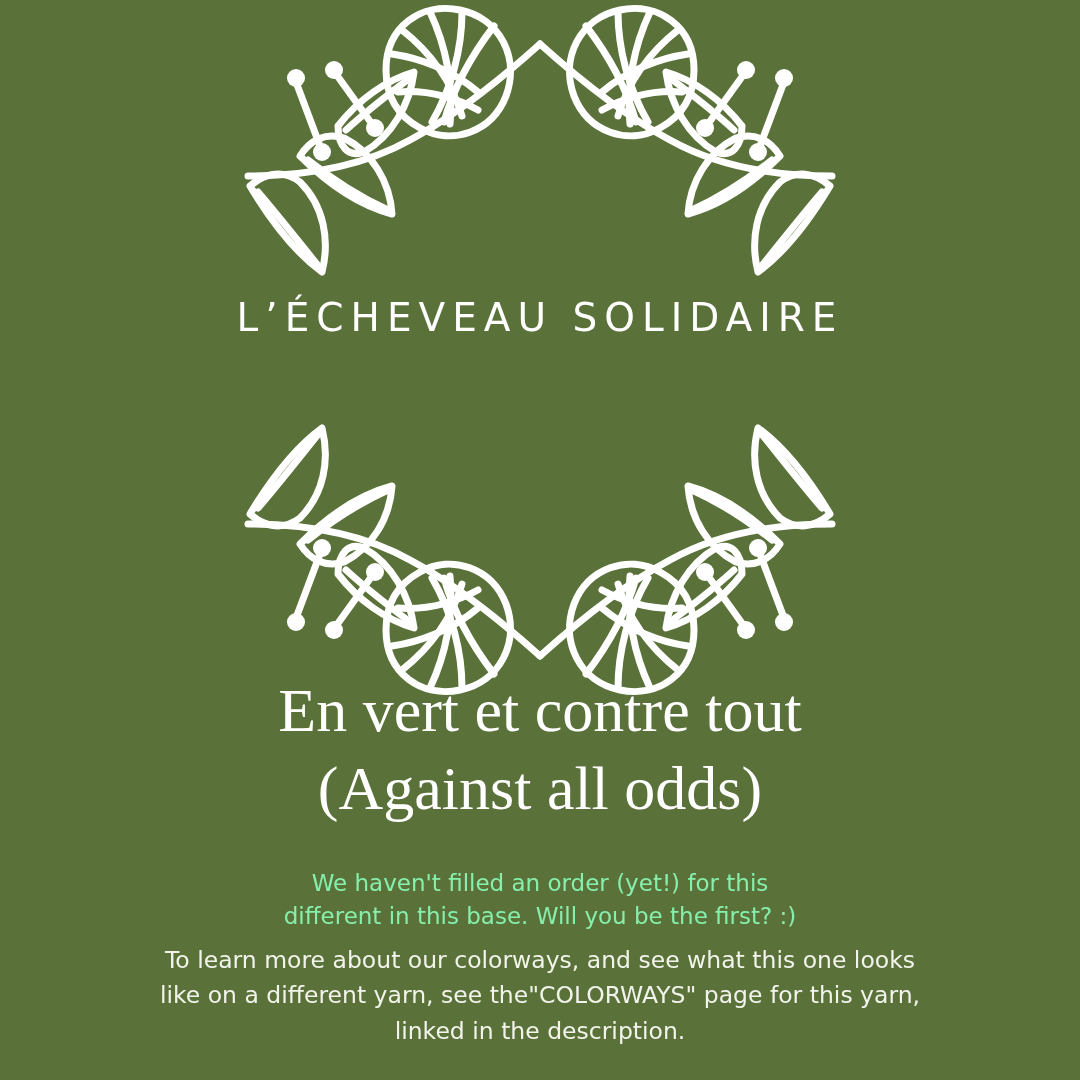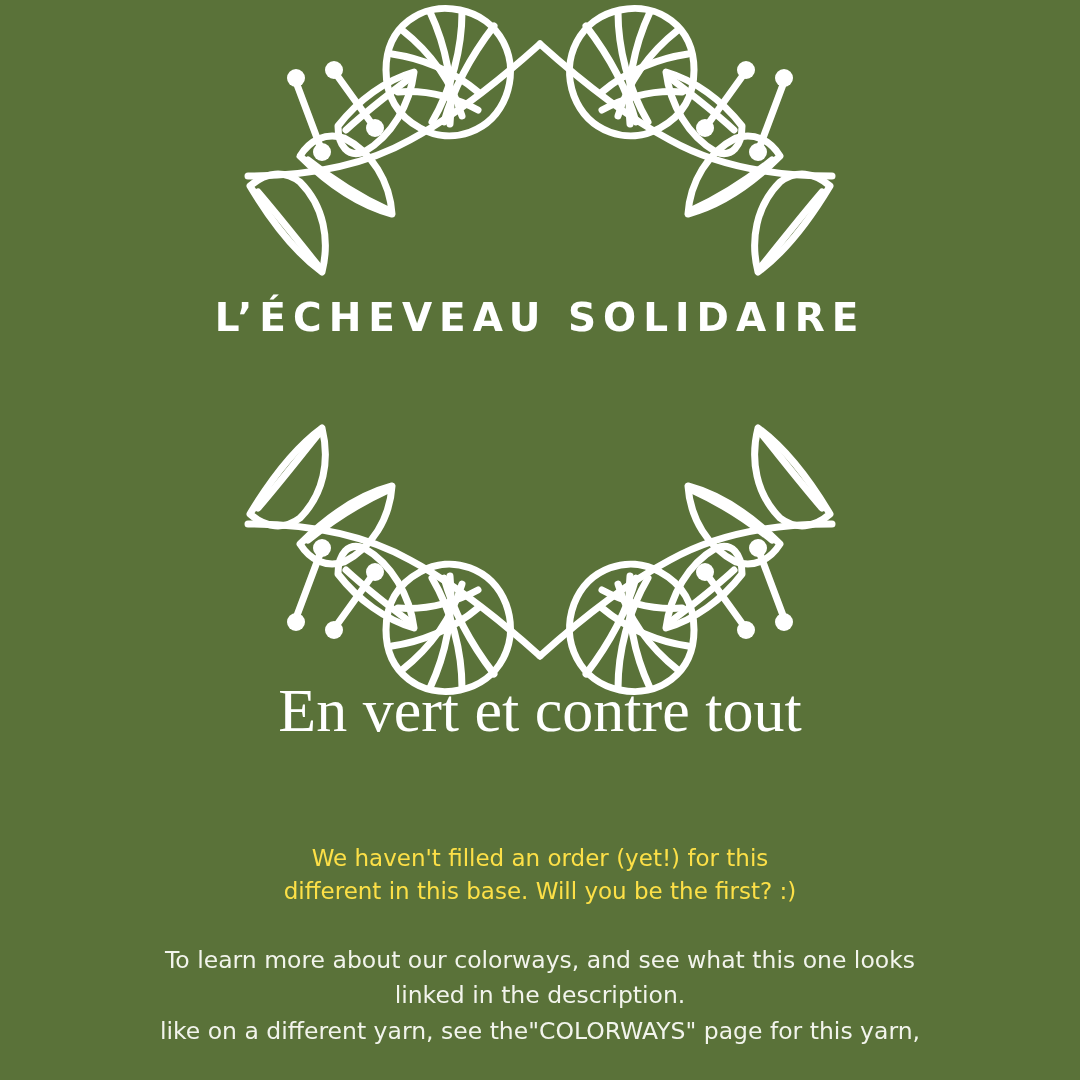--- a/index.html
+++ b/index.html
@@ -34,21 +34,21 @@
     display: block;
   }
   .brand {
     position: absolute;
     top: 295px;
     left: 0;
     width: 1080px;
     text-align: center;
     color: #ffffff;
     font-size: 39px;
-    font-weight: bold;
+    font-weight: normal;
     letter-spacing: 7px;
     font-family: "DejaVu Sans", sans-serif;
   }
   .headline {
     position: absolute;
     top: 672px;
     left: 0;
     width: 1080px;
     text-align: center;
     color: #ffffff;
@@ -57,25 +57,25 @@
     font-family: "DejaVu Sans", sans-serif;
     font-weight: normal;
   }
   .headline .line {
     display: block;
     white-space: nowrap;
     font-family: Liberation Serif, serif;
   }
   .sub {
     position: absolute;
-    top: 842px;
-    left: 0;
-    width: 1080px;
-    text-align: center;
-    color: #fde047;
+    top: 867px;
+    left: 0;
+    width: 1080px;
+    text-align: center;
+    color: #86efac;
     font-size: 23px;
     line-height: 1.45;
     font-family: "DejaVu Sans", sans-serif;
   }
   .sub .line { display: block; }
   .note {
     position: absolute;
     top: 943px;
     left: 0;
     width: 1080px;
@@ -193,26 +193,27 @@
         <path d="M398 92 C 424 90 452 96 478 110"></path>
       </g>
 
     </svg>
   </div>
 
   <div class="brand">L’ÉCHEVEAU SOLIDAIRE</div>
 
   <div class="headline">
     <span class="line">En vert et contre tout</span>
+    <span class="line">(Against all odds)</span>
   </div>
 
   <div class="sub">
     <span class="line">We haven't filled an order (yet!) for this</span>
     <span class="line">different in this base. Will you be the first? :)</span>
   </div>
 
   <div class="note">
     <span class="line">To learn more about our colorways, and see what this one looks</span>
+    <span class="line">like on a different yarn, see the"COLORWAYS" page for this yarn,</span>
     <span class="line">linked in the description.</span>
-    <span class="line">like on a different yarn, see the"COLORWAYS" page for this yarn,</span>
   </div>
 
 </div>
 
 </body></html>

